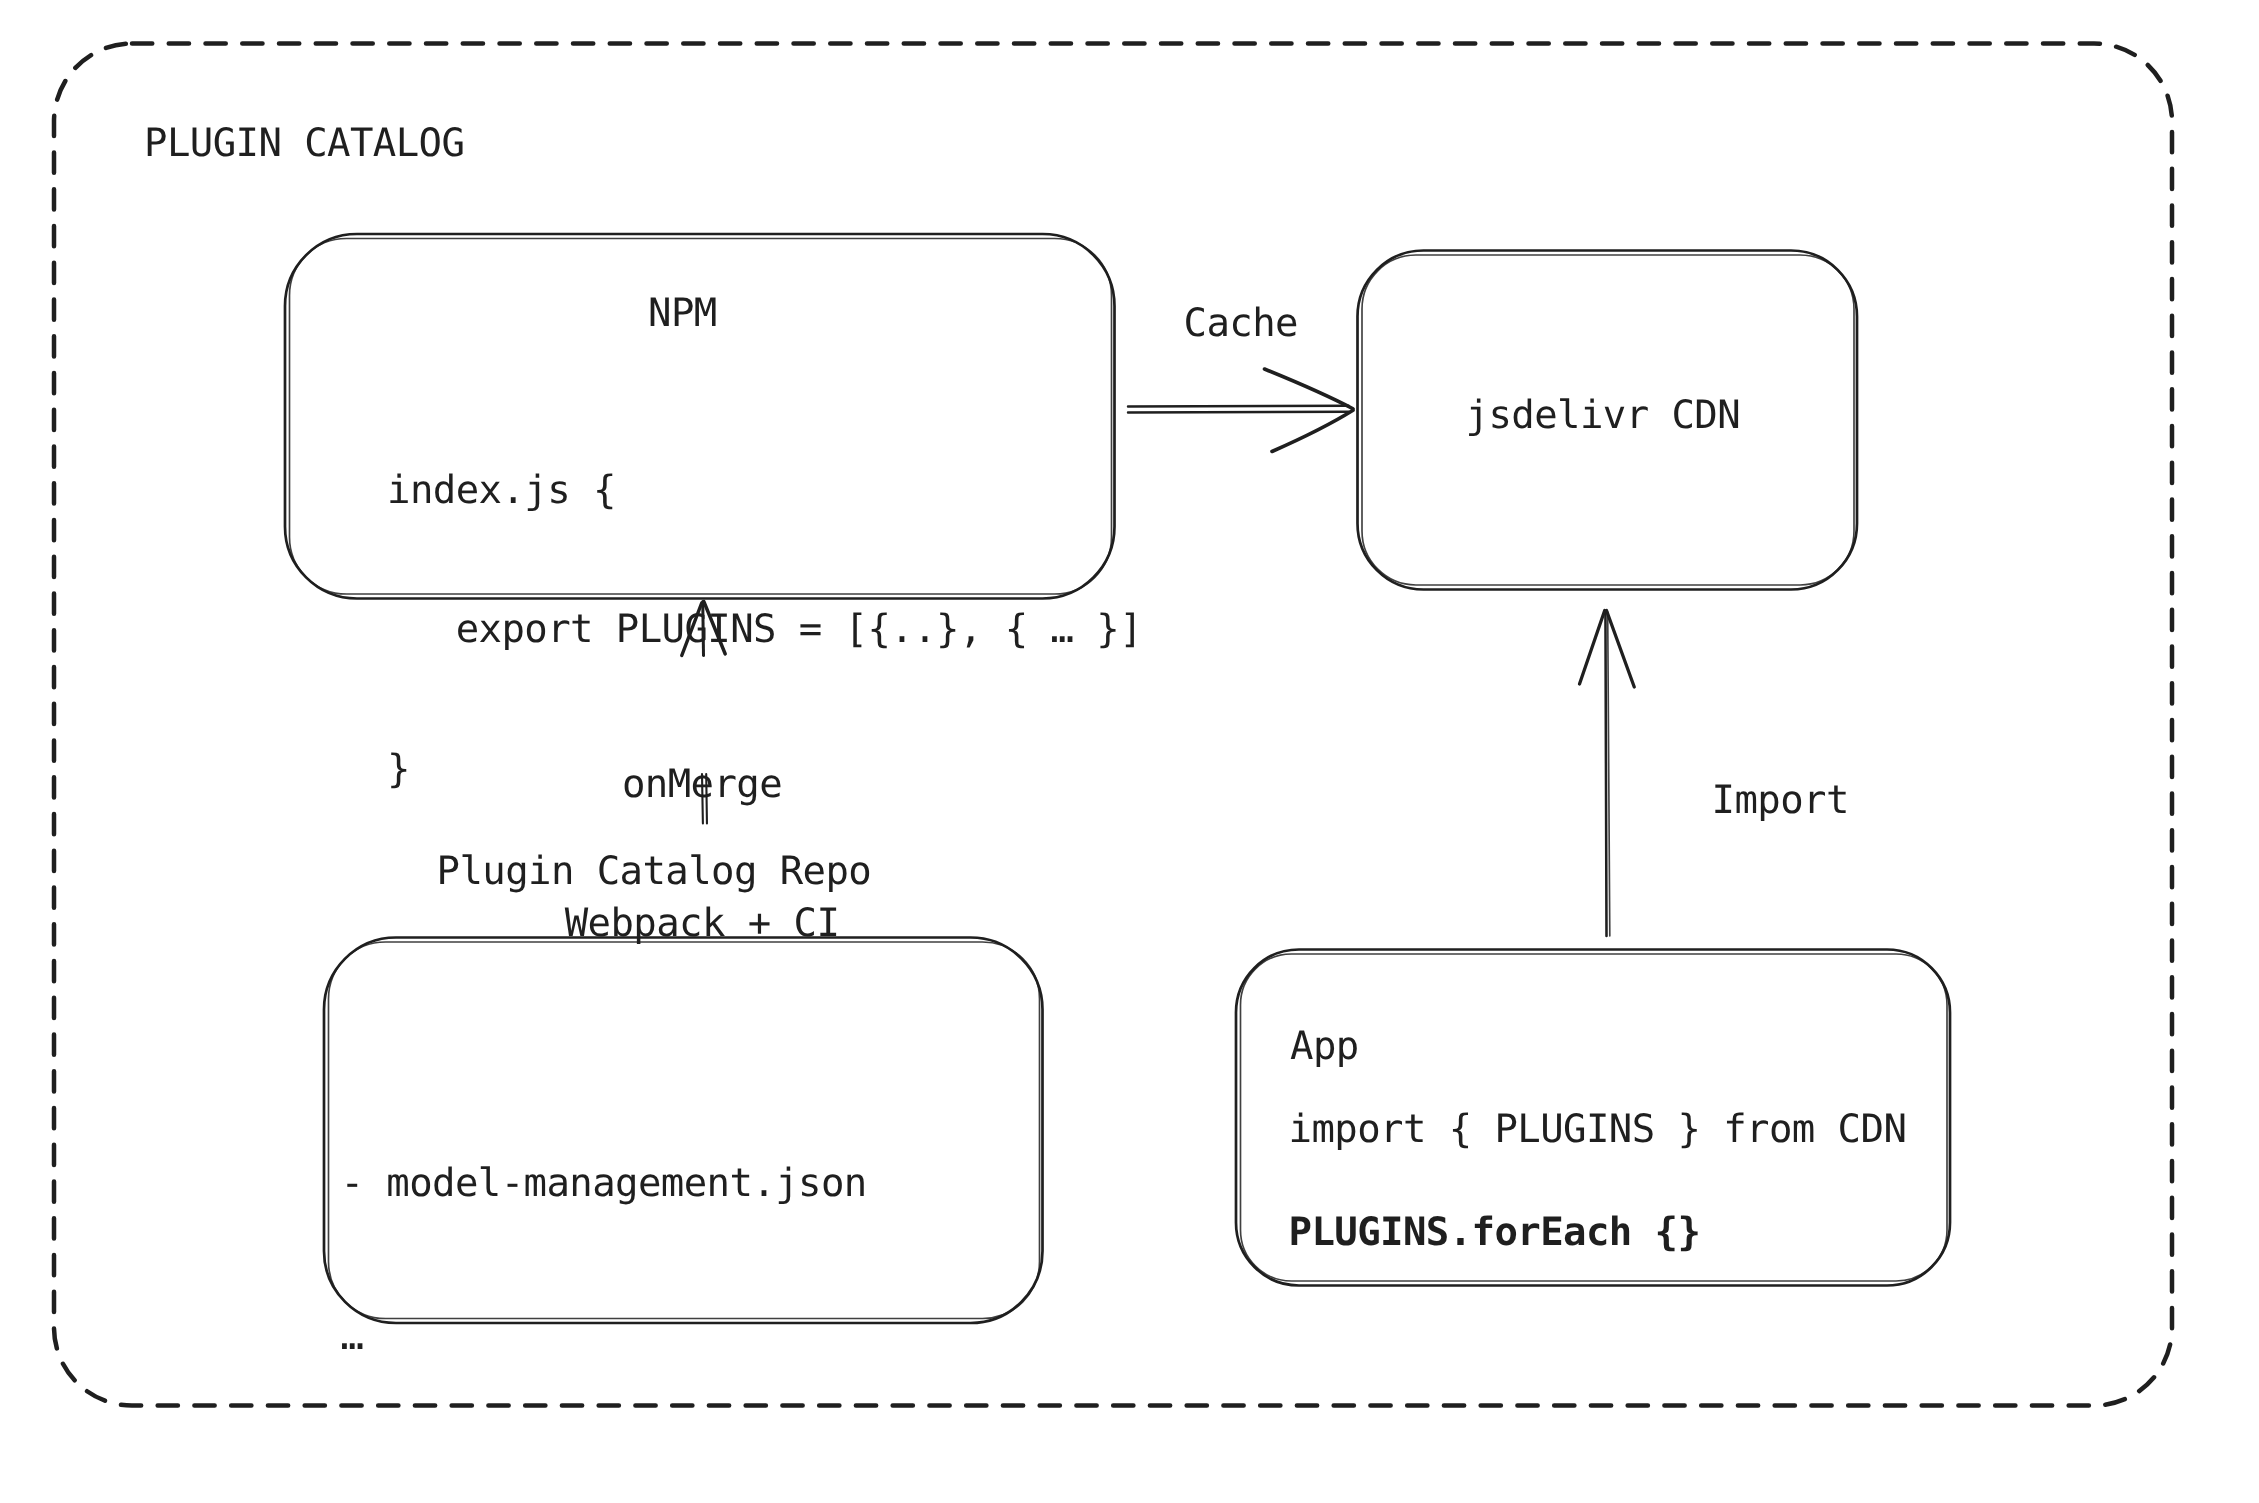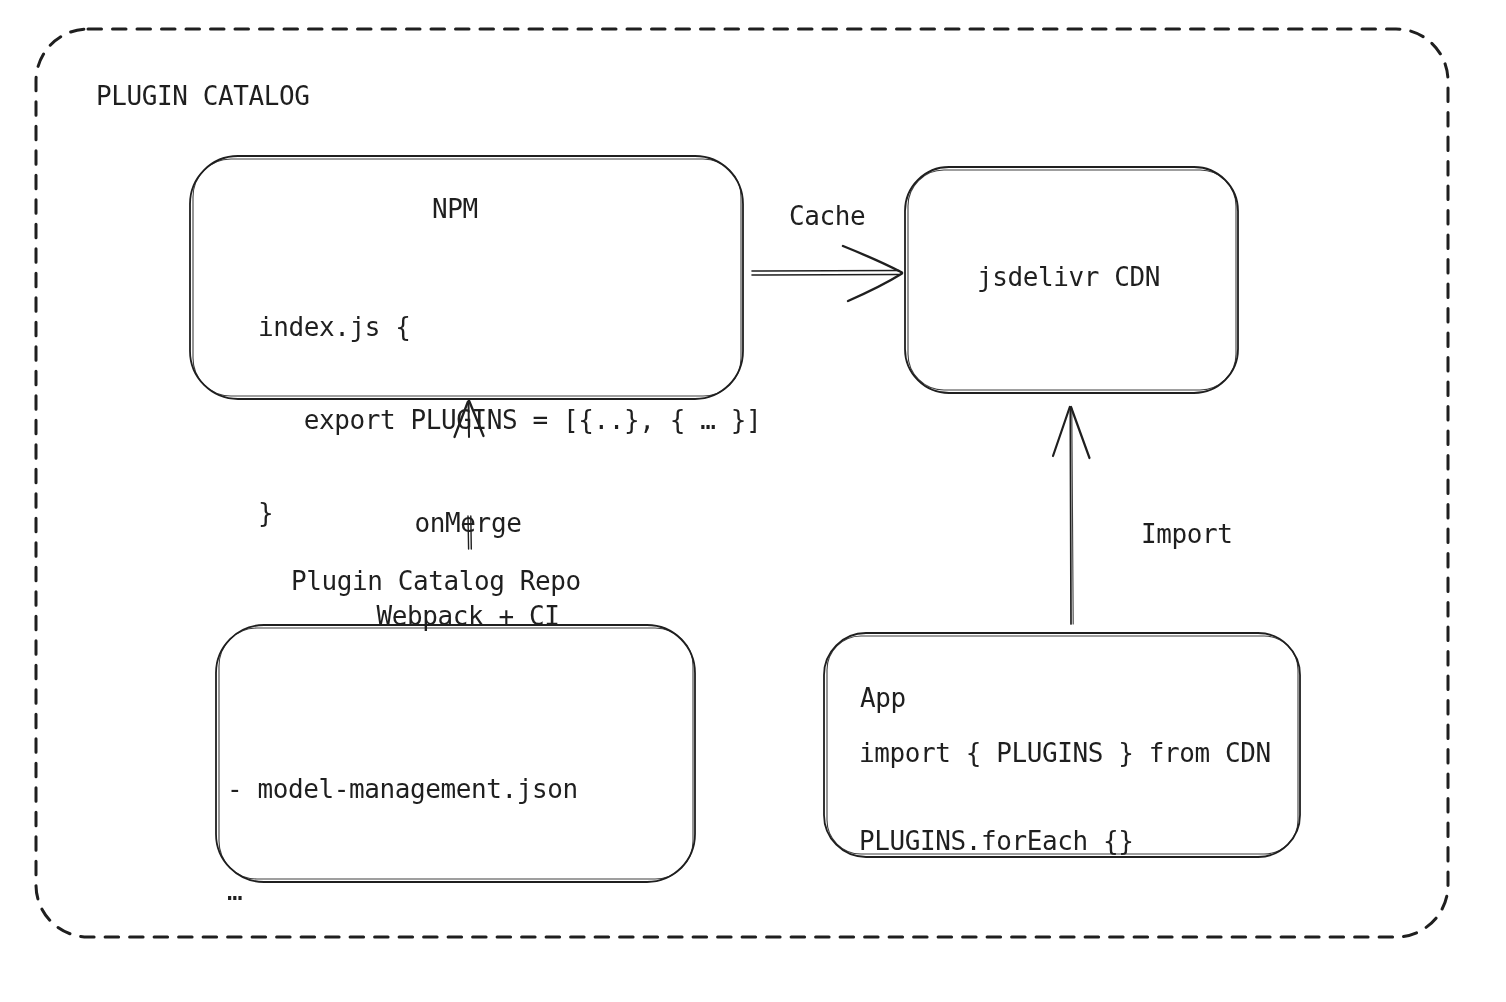--- a/index.html
+++ b/index.html
@@ -100,17 +100,17 @@
   </div>
 
   <div class="txt" style="left:291px; top:566px;">Plugin Catalog Repo</div>
   <div class="txt repo-items" style="left:227px; top:704px;">
     <div>- model-management.json</div>
     <div>…</div>
   </div>
 
   <div class="txt" style="left:860px; top:683px;">App</div>
   <div class="txt" style="left:859px; top:738px;">import { PLUGINS } from CDN</div>
-  <div class="txt" style="left:859px; top:826px;">PLUGINS.forEach {}</div>
+  <div class="txt" style="left:859px; top:807px;font-weight:bold;">PLUGINS.forEach {}</div>
 
   <div class="txt" style="left:1109px; top:519px;margin-left:32px;">Import</div>
 
 </div>
 
 </body></html>

